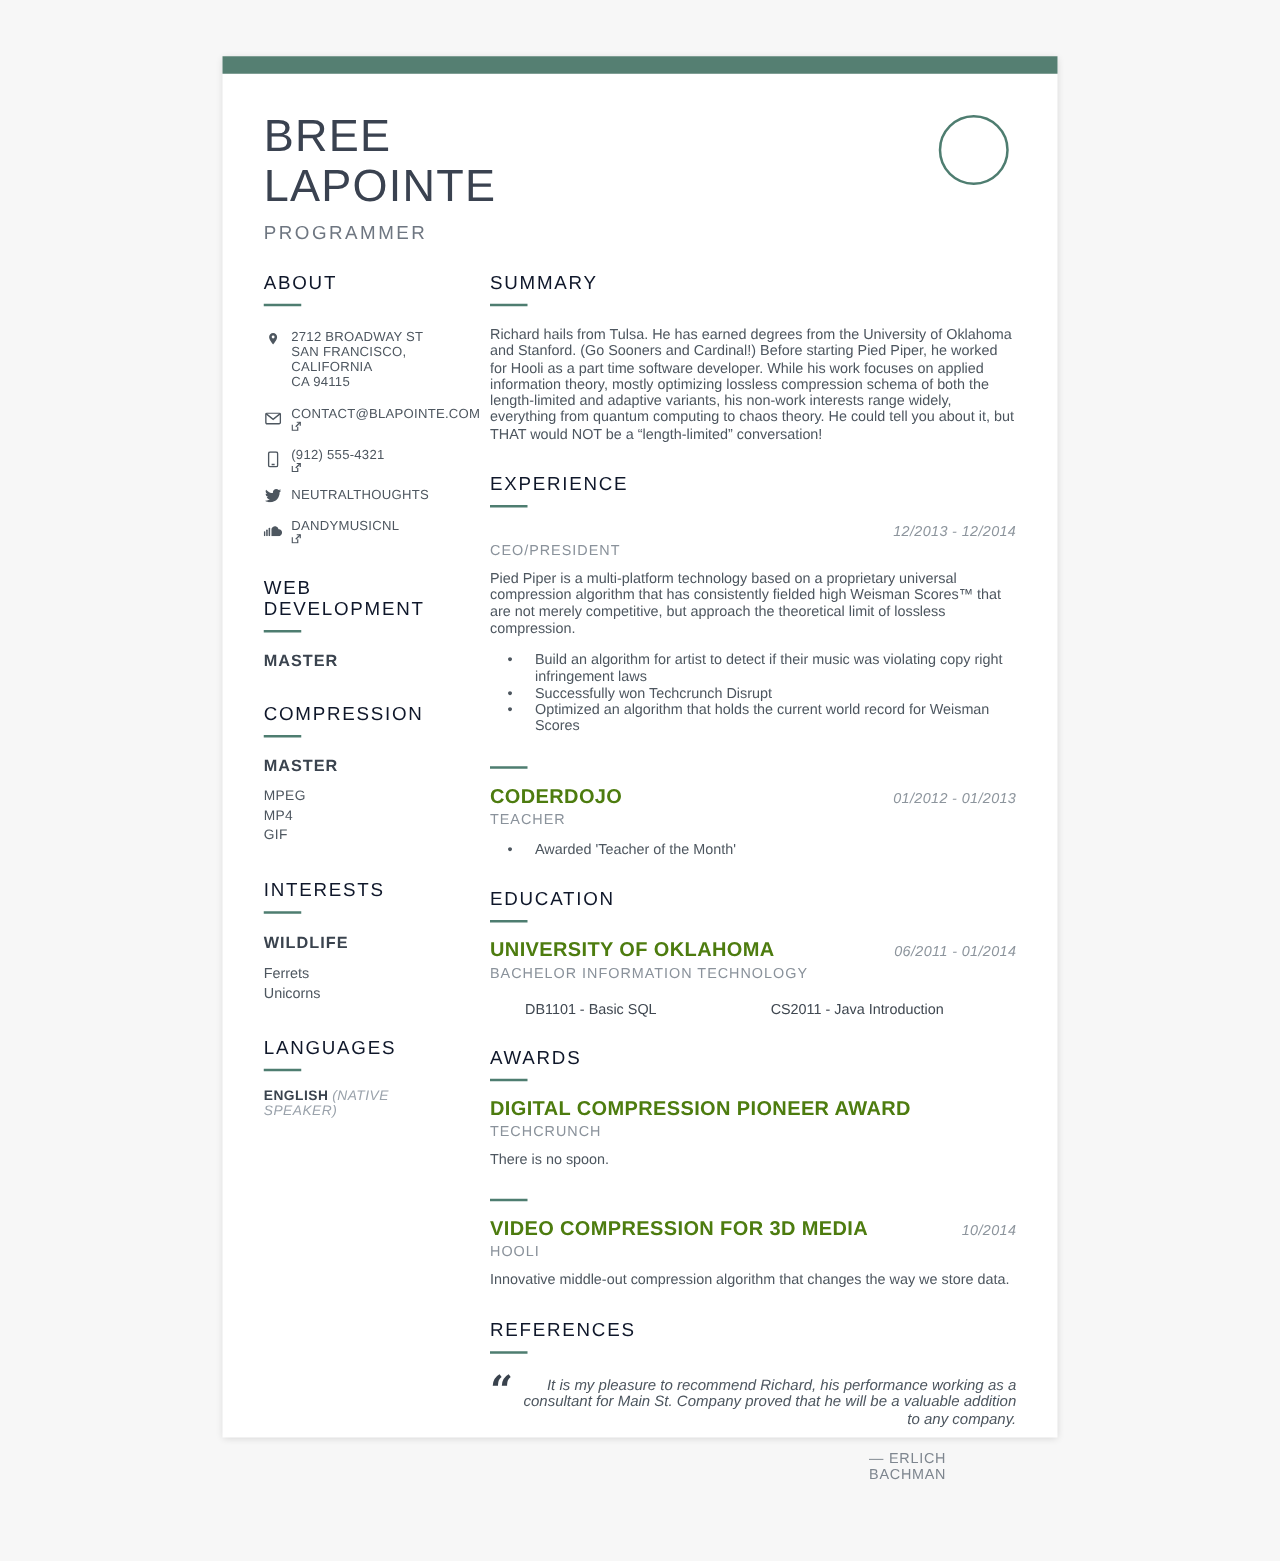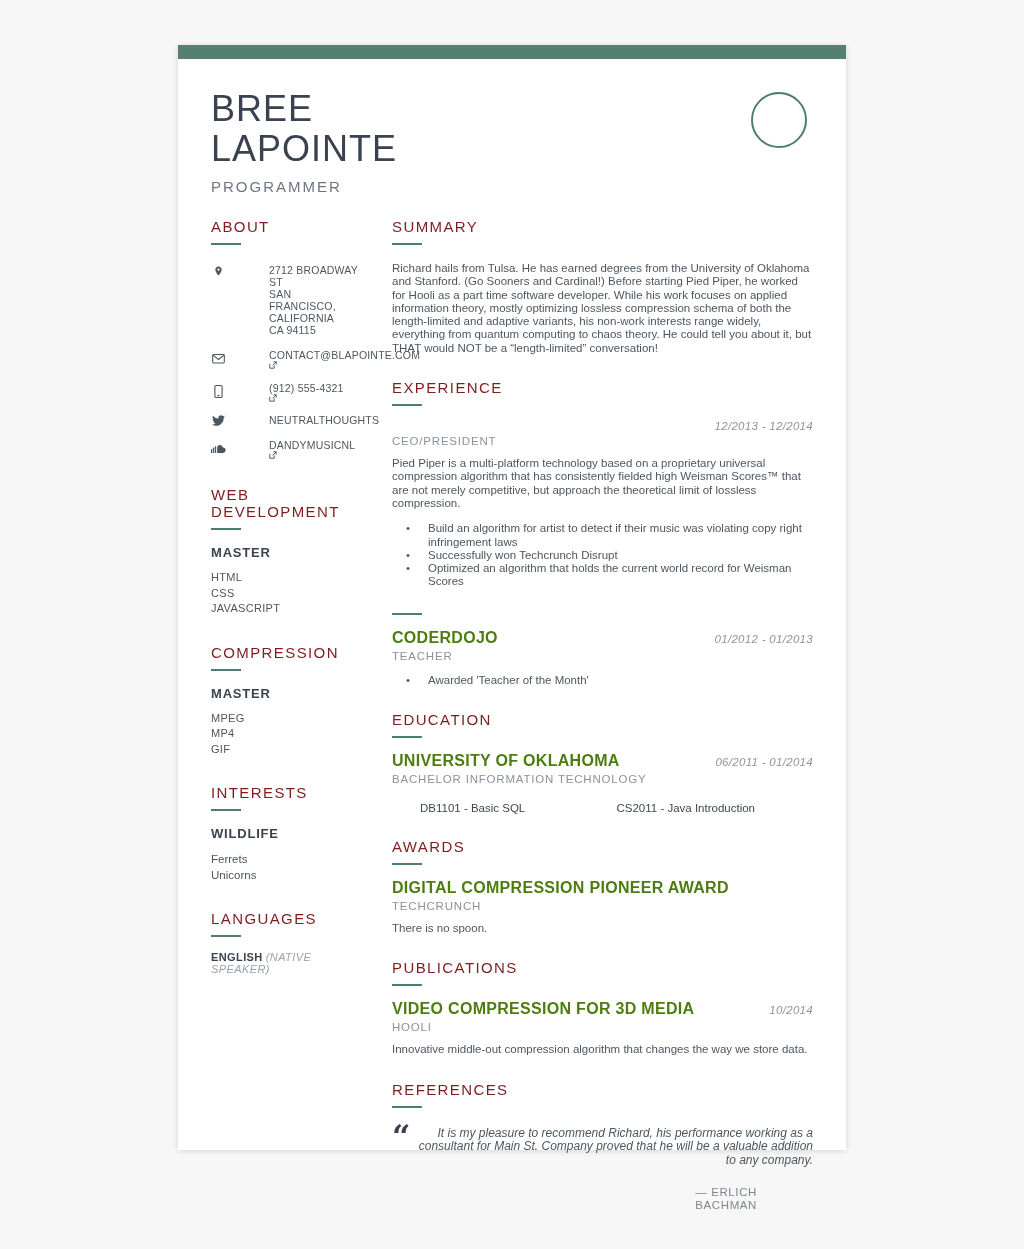--- a/index.html
+++ b/index.html
@@ -23,27 +23,27 @@
     width:52px;height:52px;border:2px solid #4e7d70;border-radius:50%;
     background:#fff;
   }
   .header{padding:30px 33px 0;}
   .name{font-size:36px;line-height:40px;font-weight:normal;color:#3a4250;letter-spacing:1px;}
   .role{margin-top:9px;font-size:15px;color:#6e7681;letter-spacing:2px;}
   .columns{display:flex;padding:0 33px;margin-top:23px;}
   aside{width:150px;margin-right:31px;flex-shrink:0;}
   main{flex:1;min-width:0;}
 
-  .sec-head{font-size:15px;font-weight:400;color:#7f1d1d;letter-spacing:1.4px;margin:0;}
+  .sec-head{font-size:15px;font-weight:400;color:#0f172a;letter-spacing:1.4px;margin:0;}
   .rule{width:30px;height:2px;background:#4e7d70;margin-top:8px;}
 
   
   aside section{margin-bottom:27px;}
   .contact-list{margin-top:19px;}
-  .contact-row{display:flex;align-items:flex-start;margin-bottom:12px;gap:36px;}
+  .contact-row{display:flex;align-items:flex-start;margin-bottom:12px;}
   .cicon{width:15px;flex-shrink:0;display:flex;justify-content:center;margin-top:0px;color:#4d565f;}
   .ctext{margin-left:7px;font-size:10.5px;line-height:12px;color:#4d565f;letter-spacing:0.2px;}
   .one-line{align-items:center;}
   .ext{margin-left:4px;vertical-align:1px;}
   .skill-level{font-size:13px;font-weight:bold;color:#3a434e;letter-spacing:0.8px;margin-top:15px;}
   .skill-list{margin:10px 0 0;padding:0;list-style:none;font-size:11px;color:#4d565f;line-height:15.5px;letter-spacing:0.3px;}
   .plain-list{margin:10px 0 0;padding:0;list-style:none;font-size:11.5px;color:#4d565f;line-height:16px;}
   .lang-line{margin-top:14px;font-size:11px;}
   .lang-name{font-weight:bold;color:#3a434e;letter-spacing:0.4px;}
   .lang-note{font-style:italic;color:#9aa2ab;letter-spacing:0.4px;}
@@ -156,25 +156,20 @@
                   </svg></span></div>
           </div>
 
         </div>
       </section>
 
       <section>
         <h2 class="sec-head">WEB DEVELOPMENT</h2>
         <div class="rule"></div>
         <div class="skill-level">MASTER</div>
-        <ul class="skill-list">
-          <li>HTML</li>
-          <li>CSS</li>
-          <li>JAVASCRIPT</li>
-        </ul>
       </section>
 
       <section>
         <h2 class="sec-head">COMPRESSION</h2>
         <div class="rule"></div>
         <div class="skill-level">MASTER</div>
         <ul class="skill-list">
           <li>MPEG</li>
           <li>MP4</li>
           <li>GIF</li>
@@ -264,21 +259,20 @@
         <article>
           <div class="entry-head">
             <span class="entry-title">DIGITAL COMPRESSION PIONEER AWARD</span>
           </div>
           <div class="entry-sub">TECHCRUNCH</div>
           <p class="body-text entry-desc">There is no spoon.</p>
         </article>
       </section>
 
       <section>
-        <h2 class="sec-head">PUBLICATIONS</h2>
         <div class="rule"></div>
         <article>
           <div class="entry-head">
             <span class="entry-title">VIDEO COMPRESSION FOR 3D MEDIA</span>
             <span class="entry-date">10/2014</span>
           </div>
           <div class="entry-sub">HOOLI</div>
           <p class="body-text entry-desc">Innovative middle-out compression algorithm that changes the way we store data.</p>
         </article>
       </section>

